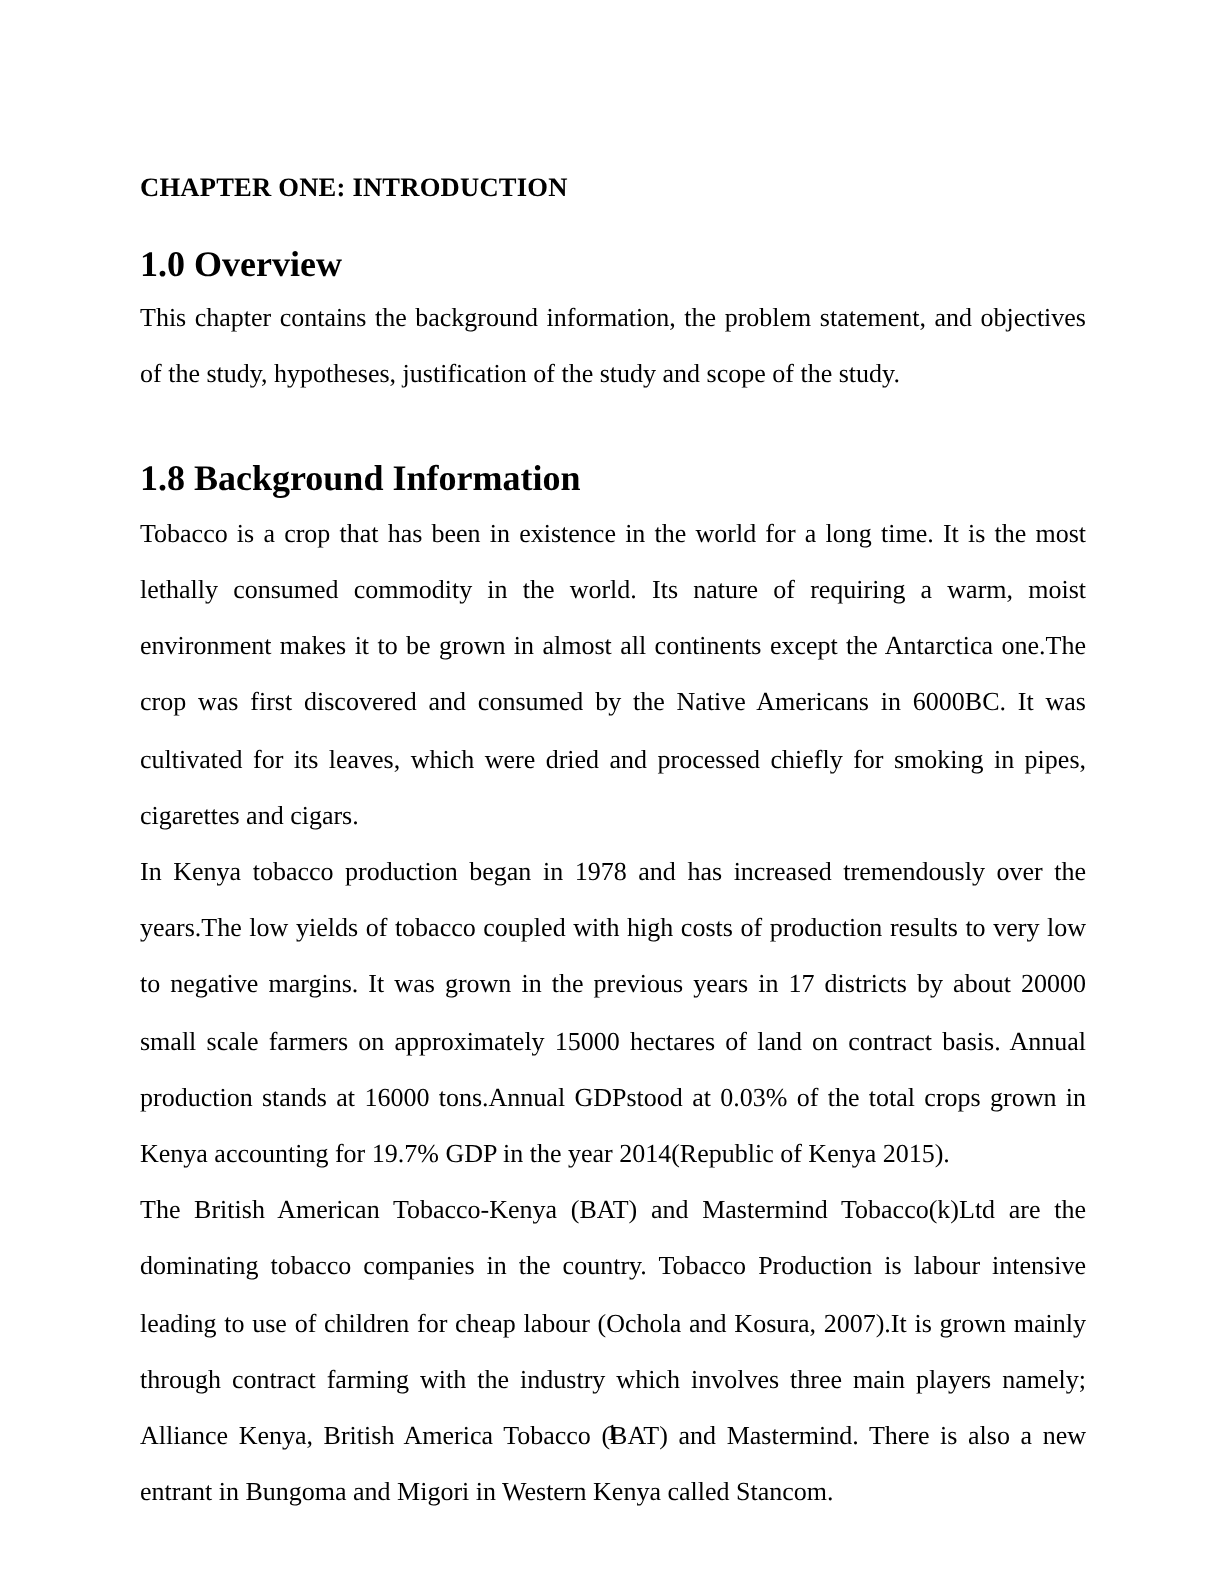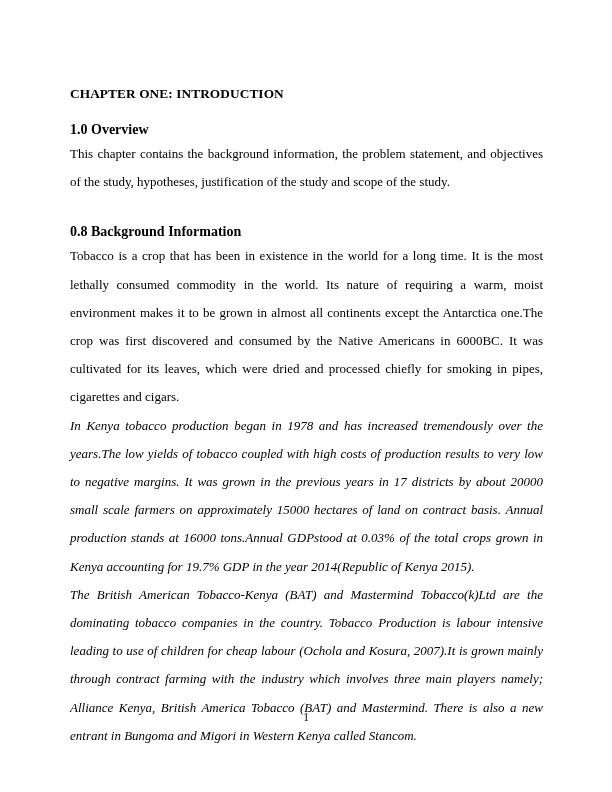--- a/index.html
+++ b/index.html
@@ -27,37 +27,36 @@
   }
   .chapter-title {
     font-size: 13.3px;
     font-weight: bold;
     letter-spacing: 0.1px;
     line-height: 1.25;
     margin: 0 0 18px 0;
     text-align: left;
   }
   .section-heading {
-    font-size: 14px;
+    font-size: 18px;
     font-weight: bold;
     line-height: 1.3;
     margin: 0 0 1px 0;
     text-align: left;
   }
   .para {
     font-size: 13px;
     line-height: 28.2px;
     text-align: justify;
     text-justify: inter-word;
     margin: 0;
     hyphens: none;
   }
   .para + .para {
     margin-top: 28px;
-    font-style: italic;
   }
   .section-block {
     margin-top: 27px;
   }
   .section-block .para {
     margin-top: 0;
   }
   .page-number {
     position: absolute;
     left: 0;
@@ -76,21 +75,21 @@
   <div class="content">
 
     <h1 class="chapter-title">CHAPTER ONE: INTRODUCTION</h1>
 
     <div class="section-block" style="margin-top:0;">
       <h2 class="section-heading">1.0 Overview</h2>
       <p class="para">This chapter contains the background information, the problem statement, and objectives of the study, hypotheses, justification of the study and scope of the study.</p>
     </div>
 
     <div class="section-block">
-      <h2 class="section-heading">0.8 Background Information</h2>
+      <h2 class="section-heading">1.8 Background Information</h2>
       <p class="para">Tobacco is a crop that has been in existence in the world for a long time. It is the most lethally consumed commodity in the world. Its nature of requiring a warm, moist environment makes it to be grown in almost all continents except the Antarctica one.The crop was first discovered and consumed by the Native Americans in 6000BC.  It was cultivated for its leaves, which were dried and processed chiefly for smoking in pipes, cigarettes and cigars.</p>
       <p class="para">In Kenya tobacco production began in 1978 and has increased tremendously over the years.The low yields of tobacco coupled with high costs of production results to very low to negative margins. It was grown in the previous years in 17 districts by about 20000 small scale farmers on approximately 15000 hectares of land on contract basis. Annual production stands at 16000 tons.Annual GDPstood at 0.03% of the total crops grown in Kenya accounting for 19.7% GDP in the year 2014(Republic of Kenya 2015).</p>
       <p class="para">The British American Tobacco-Kenya (BAT) and Mastermind Tobacco(k)Ltd are the dominating tobacco companies in the country. Tobacco Production is labour intensive leading to use of children for cheap labour (Ochola and Kosura, 2007).It is grown mainly through contract farming with the industry which involves three main players namely; Alliance Kenya, British America Tobacco (BAT) and Mastermind. There is also a new entrant in Bungoma and Migori in Western Kenya called Stancom.</p>
     </div>
 
   </div>
 
   <div class="page-number">1</div>
 
 </div>

